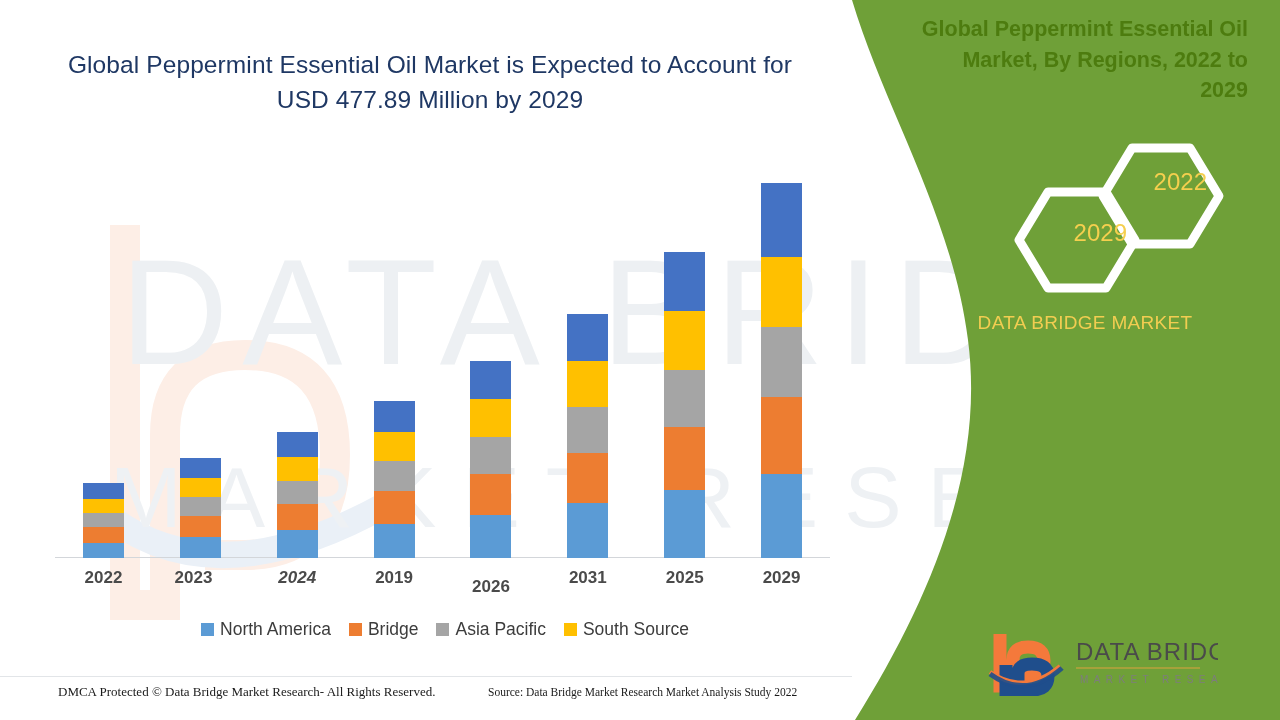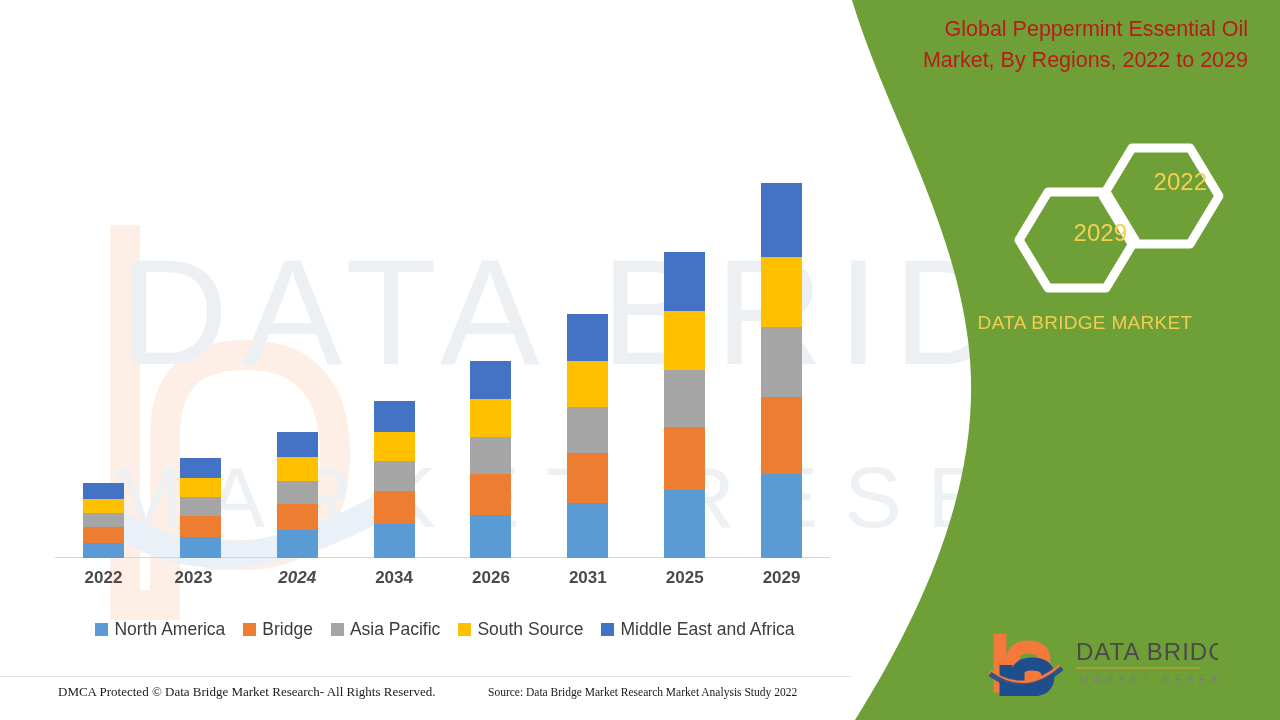--- a/index.html
+++ b/index.html
@@ -82,21 +82,21 @@
     font-family:"Liberation Serif", serif;
     font-size:11.5px;color:#1a1a1a;white-space:nowrap;
   }
 
   
   .green-panel{position:absolute;right:0;top:0;width:470px;height:720px;}
   .green-panel > svg{position:absolute;inset:0;width:470px;height:720px;display:block;}
   .panel-content{position:absolute;inset:0;}
   .panel-title{
     position:absolute;right:32px;top:14px;width:330px;
-    color:#b91c1c;font-size:21.5px;line-height:1.42;text-align:right;font-weight:400;
+    color:#4d7c0f;font-size:21.5px;line-height:1.42;text-align:right;font-weight:700;
   }
   .hexes{position:absolute;left:null;right:46px;top:140px;width:230px;height:160px;}
   .hexes svg{width:100%;height:100%;display:block;}
   .hex-label{
     position:absolute;color:#f5cf4e;font-size:24px;font-weight:400;
   }
   .hex-2022{right:73px;top:168px;}
   .hex-2029{right:153px;top:219px;}
   .brand{
     position:absolute;right:30px;top:310px;width:330px;text-align:center;
@@ -114,20 +114,21 @@
     <div class="wm-logo-b">
       <svg viewBox="0 0 330 420" xmlns="http://www.w3.org/2000/svg">
         <path d="M40 20 L40 400 L80 400 L80 230 Q80 150 160 150 Q250 150 250 250 Q250 350 160 350 L120 350" fill="none" stroke="#fdeee6" stroke-width="30"></path>
         <path d="M10 300 Q120 400 300 300" fill="none" stroke="#eaf0f7" stroke-width="26"></path>
       </svg>
     </div>
     <div class="wm-text wm-data">DATA BRIDGE</div>
     <div class="wm-text wm-market">MARKET RESEARCH</div>
   </div>
 
+  <div class="chart-title">Global Peppermint Essential Oil Market is Expected to Account for USD 477.89 Million by 2029</div>
 
   <div class="axis-line"></div>
   <div class="bars" id="bars">
       <div class="bar-group" style="left: 0px;">
         <div class="bar" style="height: 74.6173px;">
           <div class="seg" style="background: rgb(91, 155, 213); height: 20.5128%;"></div>
           <div class="seg" style="background: rgb(237, 125, 49); height: 20.5128%;"></div>
           <div class="seg" style="background: rgb(165, 165, 165); height: 19.2308%;"></div>
           <div class="seg" style="background: rgb(255, 192, 0); height: 19.2308%;"></div>
           <div class="seg" style="background: rgb(68, 114, 196); height: 20.5128%;"></div>
@@ -194,22 +195,22 @@
           <div class="seg" style="background: rgb(165, 165, 165); height: 18.6224%;"></div>
           <div class="seg" style="background: rgb(255, 192, 0); height: 18.8776%;"></div>
           <div class="seg" style="background: rgb(68, 114, 196); height: 19.6429%;"></div>
         </div>
       </div>
     </div>
   <div class="xlabels" id="xlabels">
       <div class="xlabel" style="left: 0px;">2022</div>
       <div class="xlabel" style="left: 90px;">2023</div>
       <div class="xlabel" style="left: 193.75px; font-style: italic;">2024</div>
-      <div class="xlabel" style="left: 290.625px;">2034</div>
-      <div class="xlabel" style="left: 387.5px;">2026</div>
+      <div class="xlabel" style="left: 290.625px;">2019</div>
+      <div class="xlabel" style="left: 387.5px; margin-top: 9px;">2026</div>
       <div class="xlabel" style="left: 484.375px;">2031</div>
       <div class="xlabel" style="left: 581.25px;">2025</div>
       <div class="xlabel" style="left: 678.125px;">2029</div>
     </div>
 
   <div class="legend" id="legend">
       <div class="legend-item">
         <span class="legend-swatch" style="background: rgb(91, 155, 213);"></span>
         <span class="legend-label">North America</span>
       </div>
@@ -217,24 +218,20 @@
         <span class="legend-swatch" style="background: rgb(237, 125, 49);"></span>
         <span class="legend-label">Bridge</span>
       </div>
       <div class="legend-item">
         <span class="legend-swatch" style="background: rgb(165, 165, 165);"></span>
         <span class="legend-label">Asia Pacific</span>
       </div>
       <div class="legend-item">
         <span class="legend-swatch" style="background: rgb(255, 192, 0);"></span>
         <span class="legend-label">South Source</span>
-      </div>
-      <div class="legend-item">
-        <span class="legend-swatch" style="background: rgb(68, 114, 196);"></span>
-        <span class="legend-label">Middle East and Africa</span>
       </div>
     </div>
 
   <div class="footer-line"></div>
   <div class="footer-left">DMCA Protected © Data Bridge Market Research- All Rights Reserved.</div>
   <div class="footer-right">Source: Data Bridge Market Research Market Analysis Study 2022</div>
 
   <div class="green-panel">
     <svg viewBox="0 0 470 720" preserveAspectRatio="none" xmlns="http://www.w3.org/2000/svg">
       <path d="M42 0 L470 0 L470 720 L45 720 C 120 600, 175 470, 158 340 C 142 215, 75 110, 42 0 Z" fill="#6FA038"></path>

